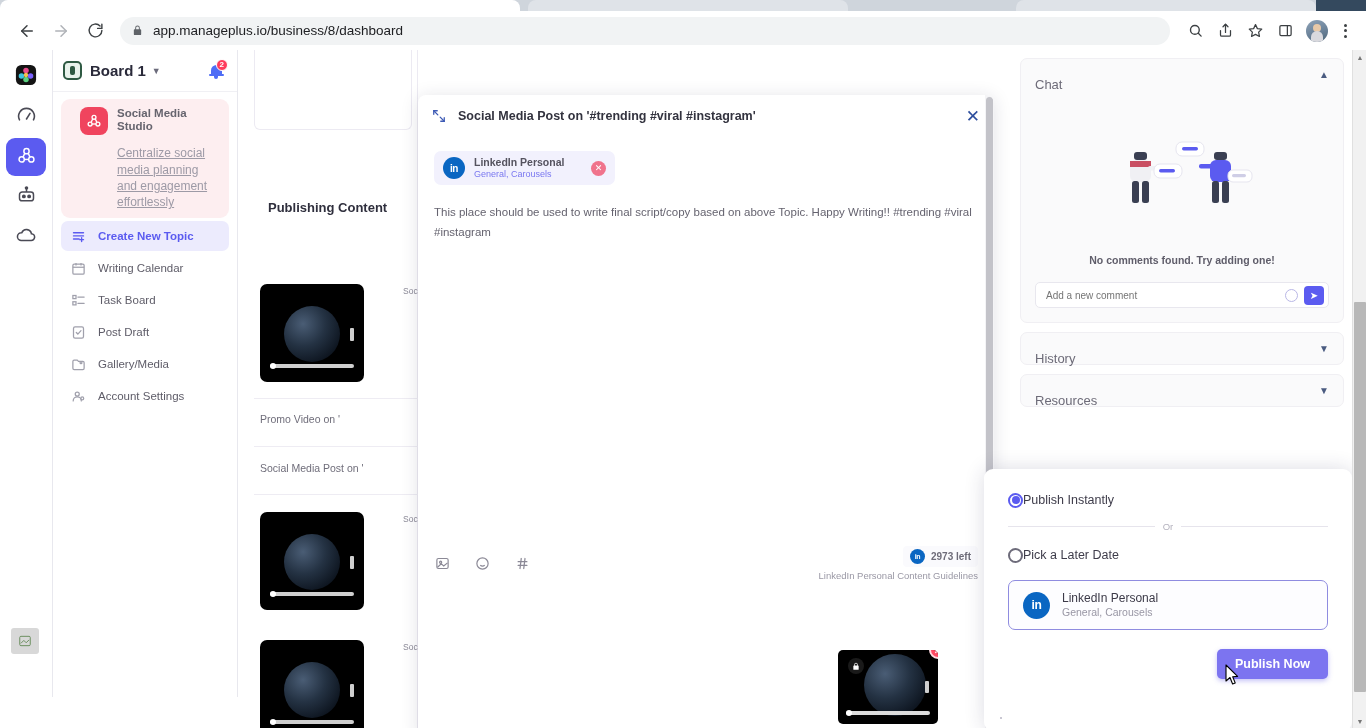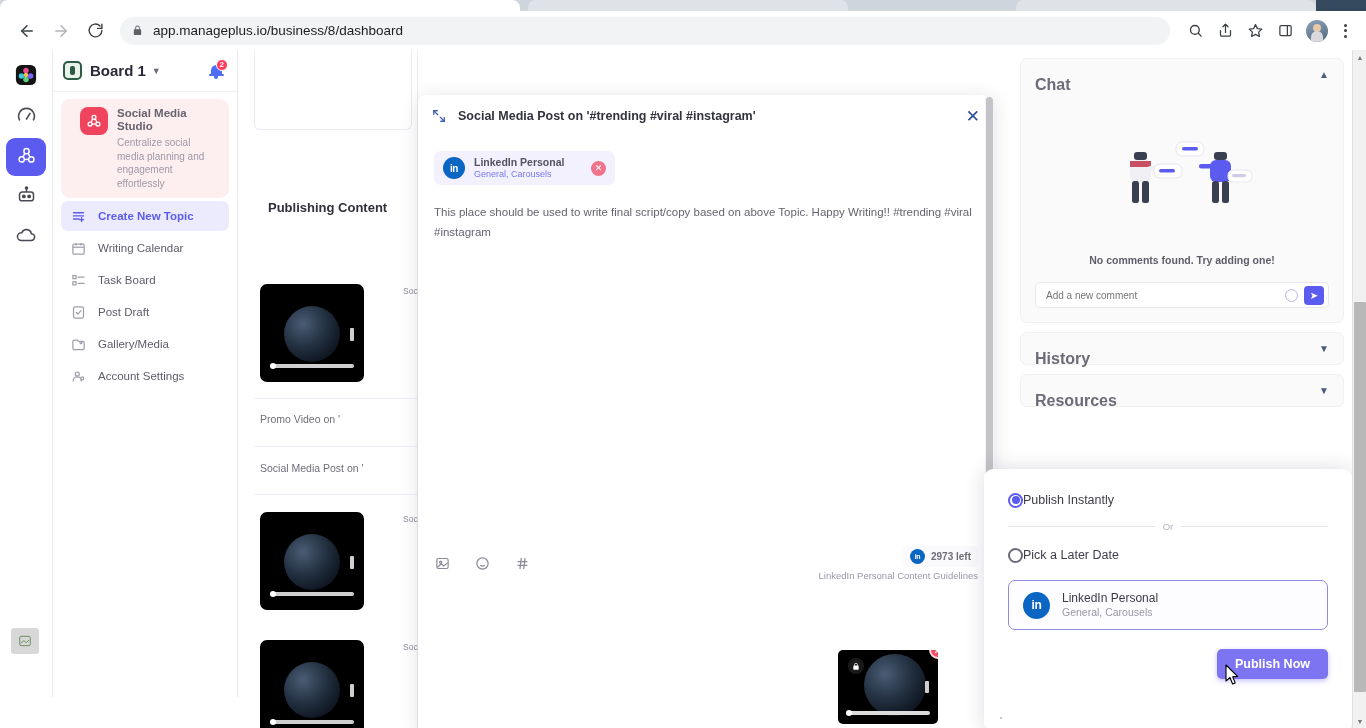--- a/index.html
+++ b/index.html
@@ -127,21 +127,21 @@
 
   #studio-card {
     margin:7px 8px 3px 8px; background:#fdeef0; border-radius:9px;
     padding:8px 19px; display:flex; gap:9px; align-items:flex-start;
   }
   #studio-avatar {
     width:28px; height:28px; border-radius:8px; background:#f0445e;
     display:flex; align-items:center; justify-content:center; flex:0 0 auto;
   }
   #studio-title { font-size:11.5px; font-weight:700; color:#66646e; line-height:1.15; }
-  #studio-sub { font-size:10px; color:#9d9aa6; line-height:1.35; margin-top:3px; }
+  #studio-sub { font-size:12px; color:#9d9aa6; line-height:1.35; margin-top:12px;text-decoration:underline; }
 
   .nav-row {
     display:flex; align-items:center; gap:11px; margin:2px 8px;
     height:30px; padding:0 9px; border-radius:7px;
   }
   .nav-row.active { background:#ecebfd; }
   .nav-row .nav-ico { width:17px; height:17px; flex:0 0 auto; display:flex;
     align-items:center; justify-content:center; color:#a0a0ac; }
   .nav-row.active .nav-ico { color:#5b5bf0; }
   .nav-row .nav-label { font-size:11.5px; color:#5e5c68; }
@@ -296,21 +296,21 @@
     position:absolute; left:1012px; top:0; width:340px; height:678px;
     background:#ffffff; padding:8px;
   }
   .accordion {
     background:#fafafb; border:1px solid #f0eff3; border-radius:7px;
     margin-bottom:9px;
   }
   .acc-head {
     height:31px; display:flex; align-items:center; padding:0 14px; cursor:pointer;
   }
-  .acc-title { font-size:16px; color:#6d6b78; font-weight:700;margin-top:20px; }
+  .acc-title { font-size:13px; color:#6d6b78; font-weight:400;margin-top:20px; }
   .acc-caret { margin-left:auto; color:#4a5b80; font-size:10px; }
 
   #chat-body { padding:10px 14px 14px 14px; }
   #chat-illustration { height:150px; display:flex; align-items:center; justify-content:center; }
   #chat-empty { text-align:center; font-size:10.5px; color:#5f5d6a; font-weight:600; margin-top:4px;}
   #comment-box {
     margin-top:16px; height:26px; background:#ffffff; border:1px solid #e8e7ee;
     border-radius:5px; display:flex; align-items:center; padding:0 4px 0 10px;
   }
   #comment-input {

